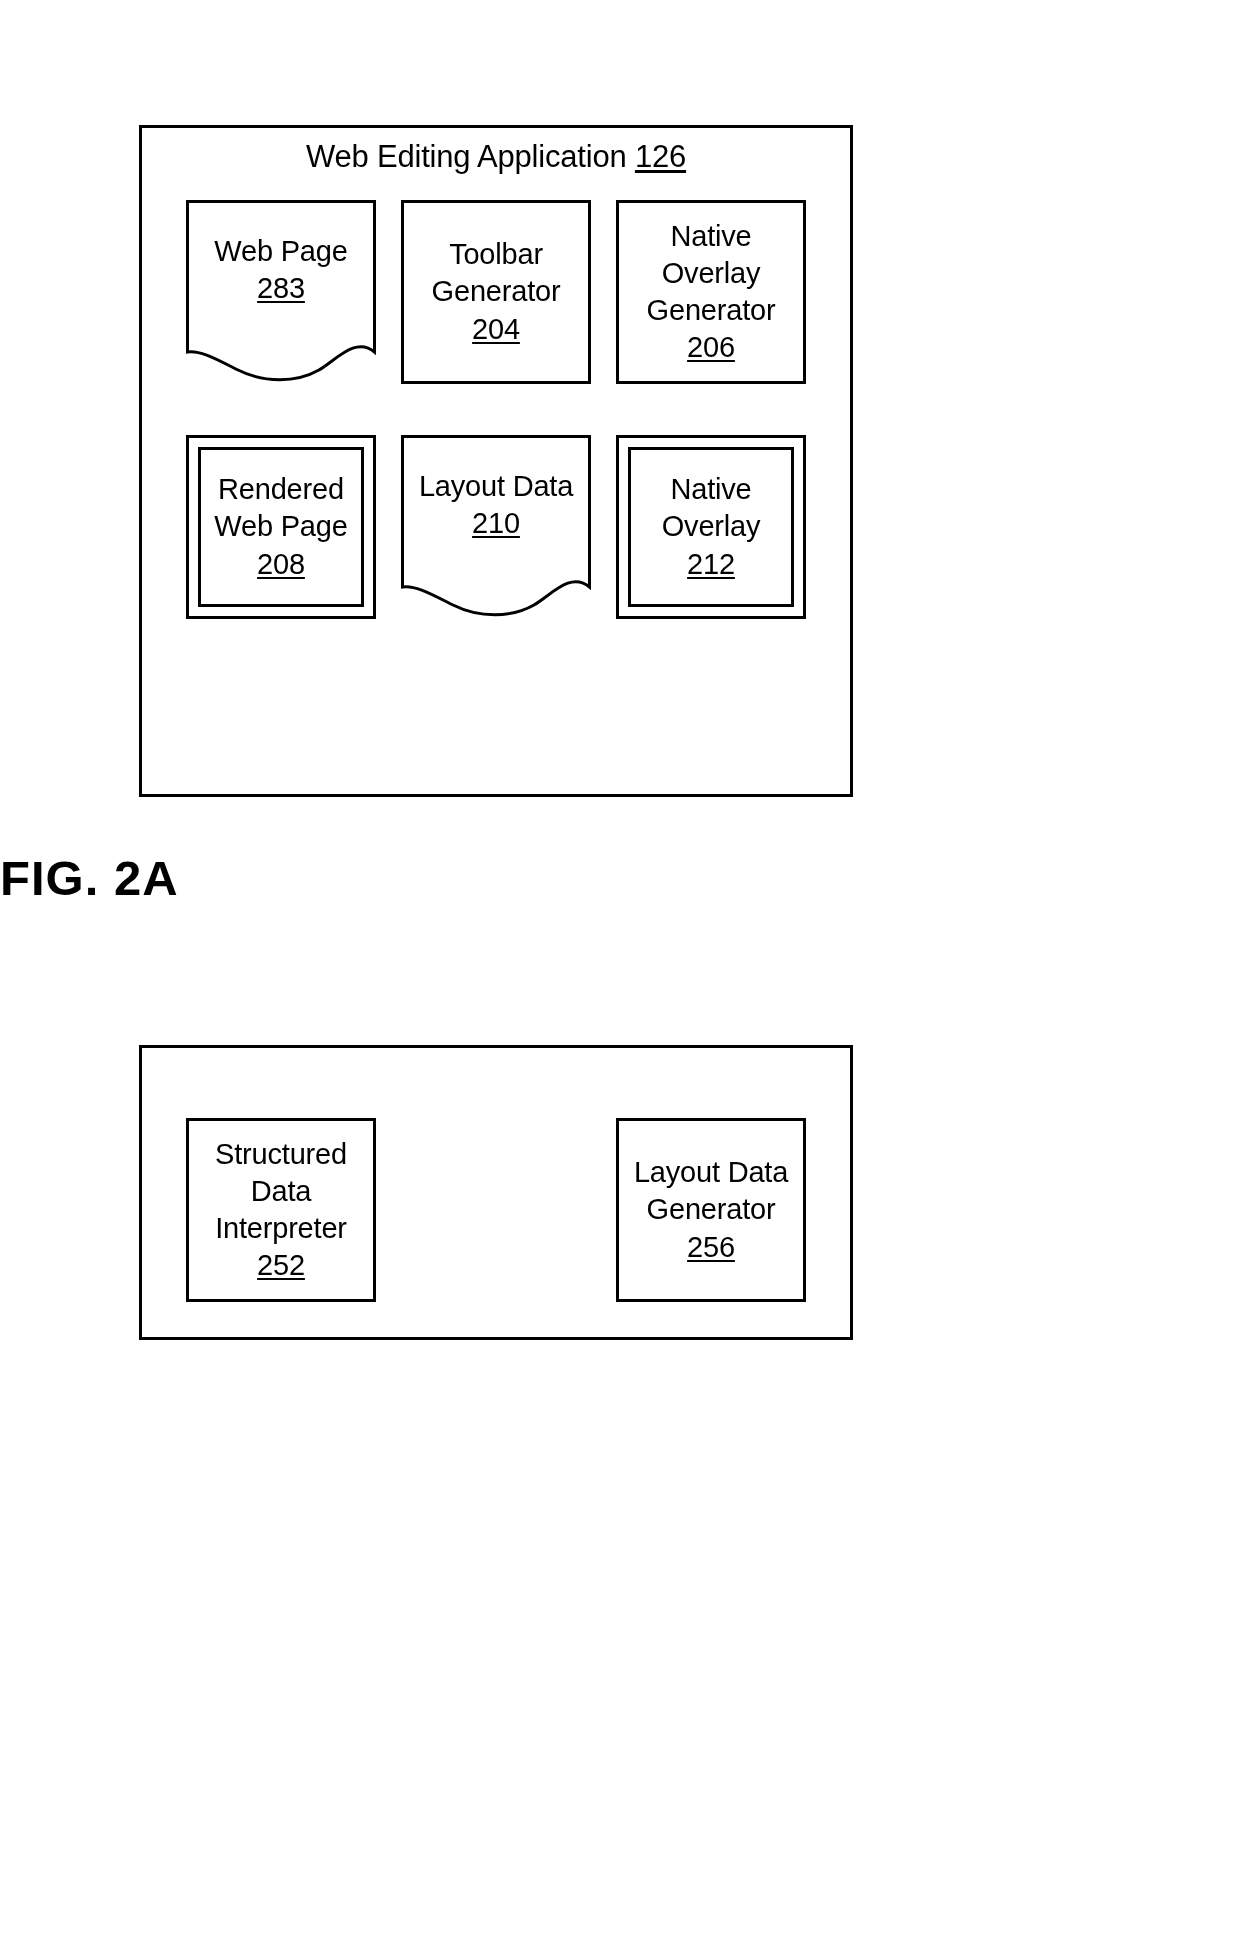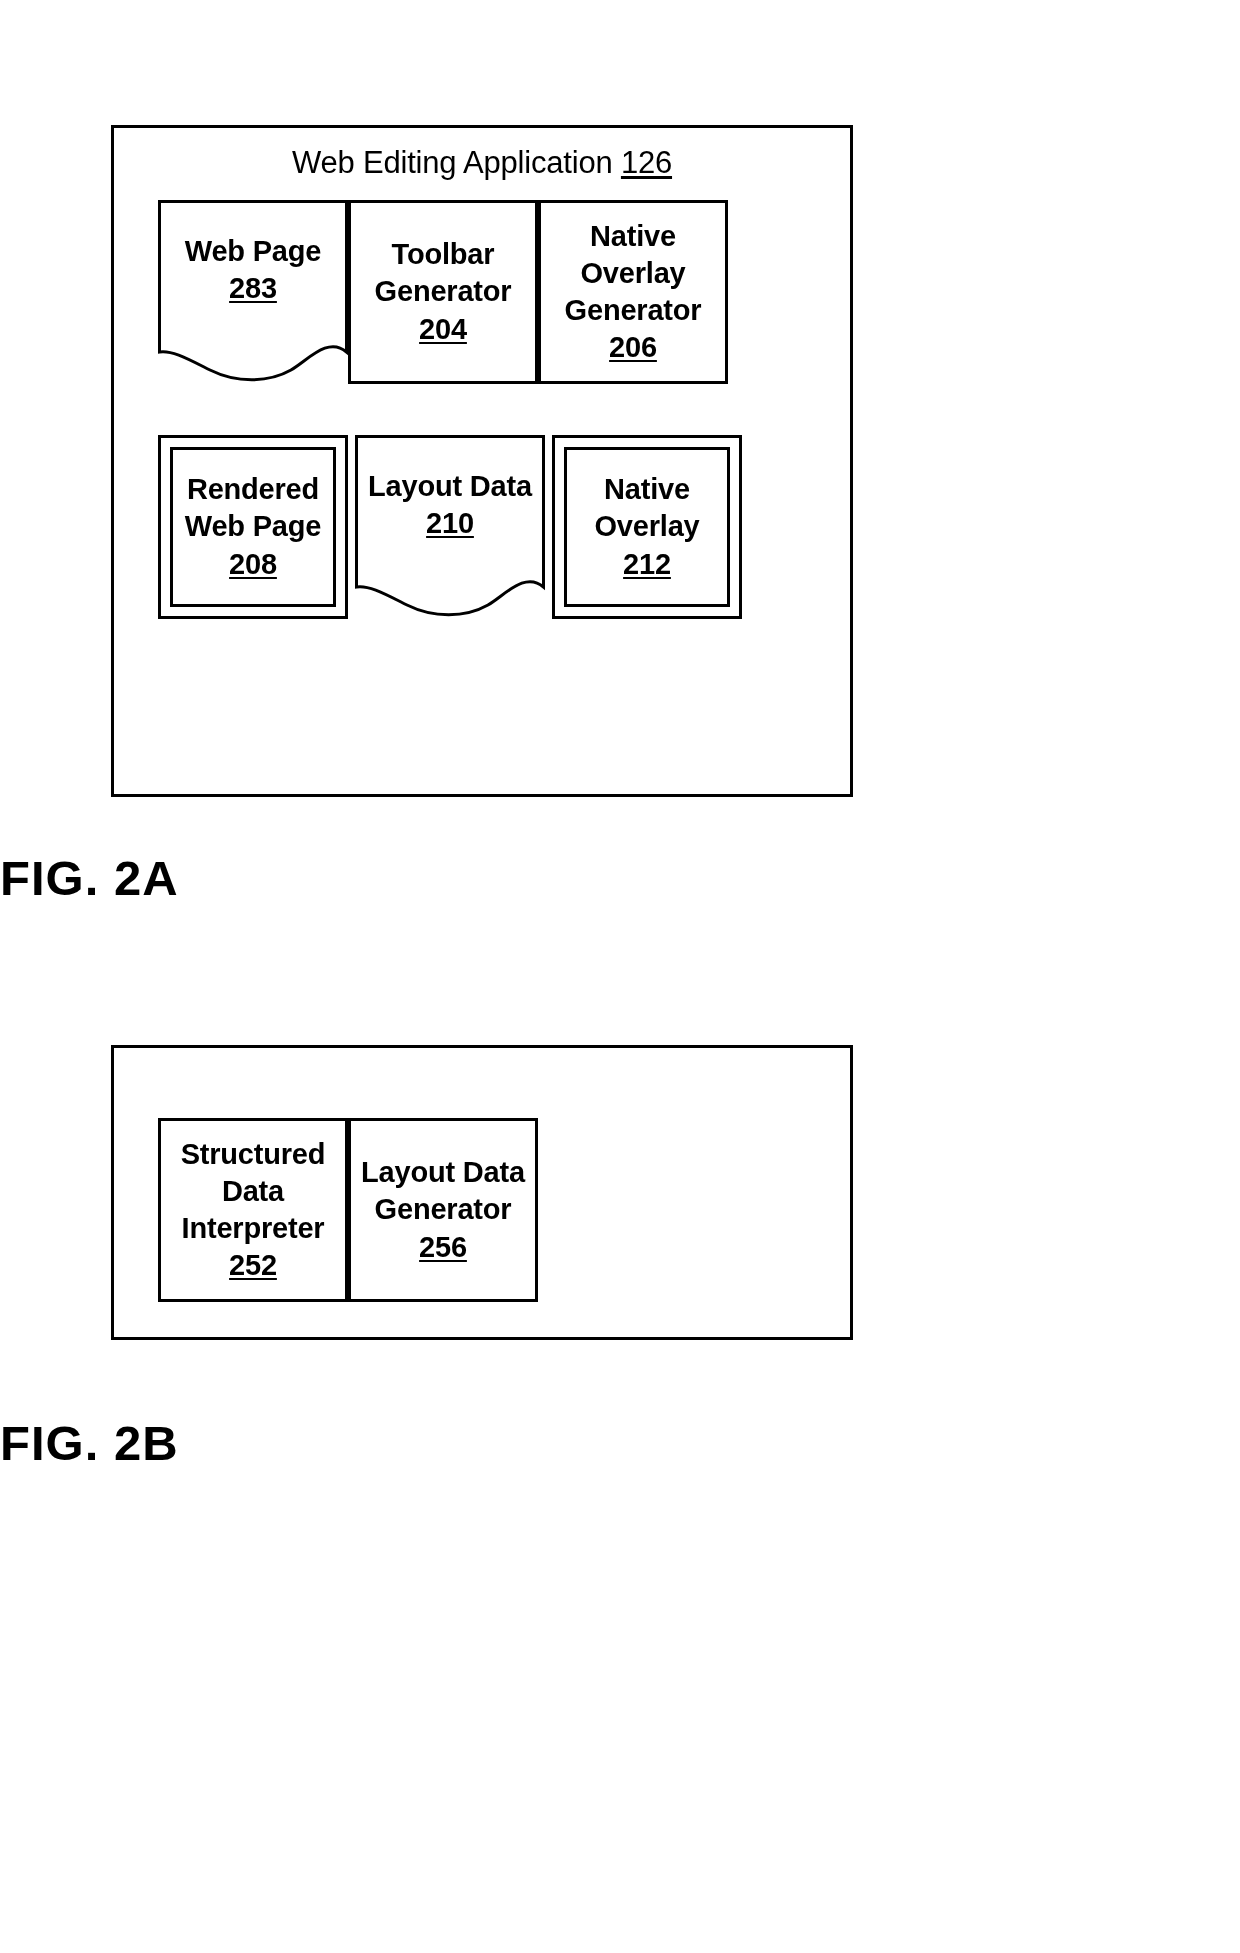--- a/index.html
+++ b/index.html
@@ -30,21 +30,22 @@
     width: 742px;
   }
   #figure-2a { top: 125px; }
   #figure-2b { top: 1045px; }
 
   .outer-box {
     position: relative;
     border: 3px solid #000;
     background: #fff;
     box-sizing: border-box;
-    padding: 6px;
+    padding: 0;
+    margin-left: 28px;
   }
   #outer-box-2a { height: 672px; }
   #outer-box-2b { height: 295px; }
 
   .outer-title {
     text-align: center;
     font-size: 31px;
     line-height: 1.1;
     padding-top: 12px;
     letter-spacing: -0.2px;
@@ -55,23 +56,23 @@
     text-decoration: underline;
     text-underline-offset: 3px;
   }
 
   
   .row {
     position: absolute;
     left: 0;
     width: 100%;
     display: flex;
+    justify-content: space-between;
     padding: 0 44px;
     box-sizing: border-box;
-    font-weight: bold;
   }
   #row-1 { top: 72px; }
   #row-2 { top: 307px; gap: 7px; }
   #row-3 { top: 527px; }
   #row-2b { top: 70px; }
 
   .cell {
     position: relative;
     width: 190px;
     height: 184px;
@@ -296,15 +297,14 @@
               <span>Generator</span>
               <span class="num">256</span>
             </div>
           </div>
         </div>
 
       </div>
     </div>
   </div>
 
-  <div class="fig-caption" id="caption-2b">FIG. 2B</div>
 
 </div>
 
 </body></html>

